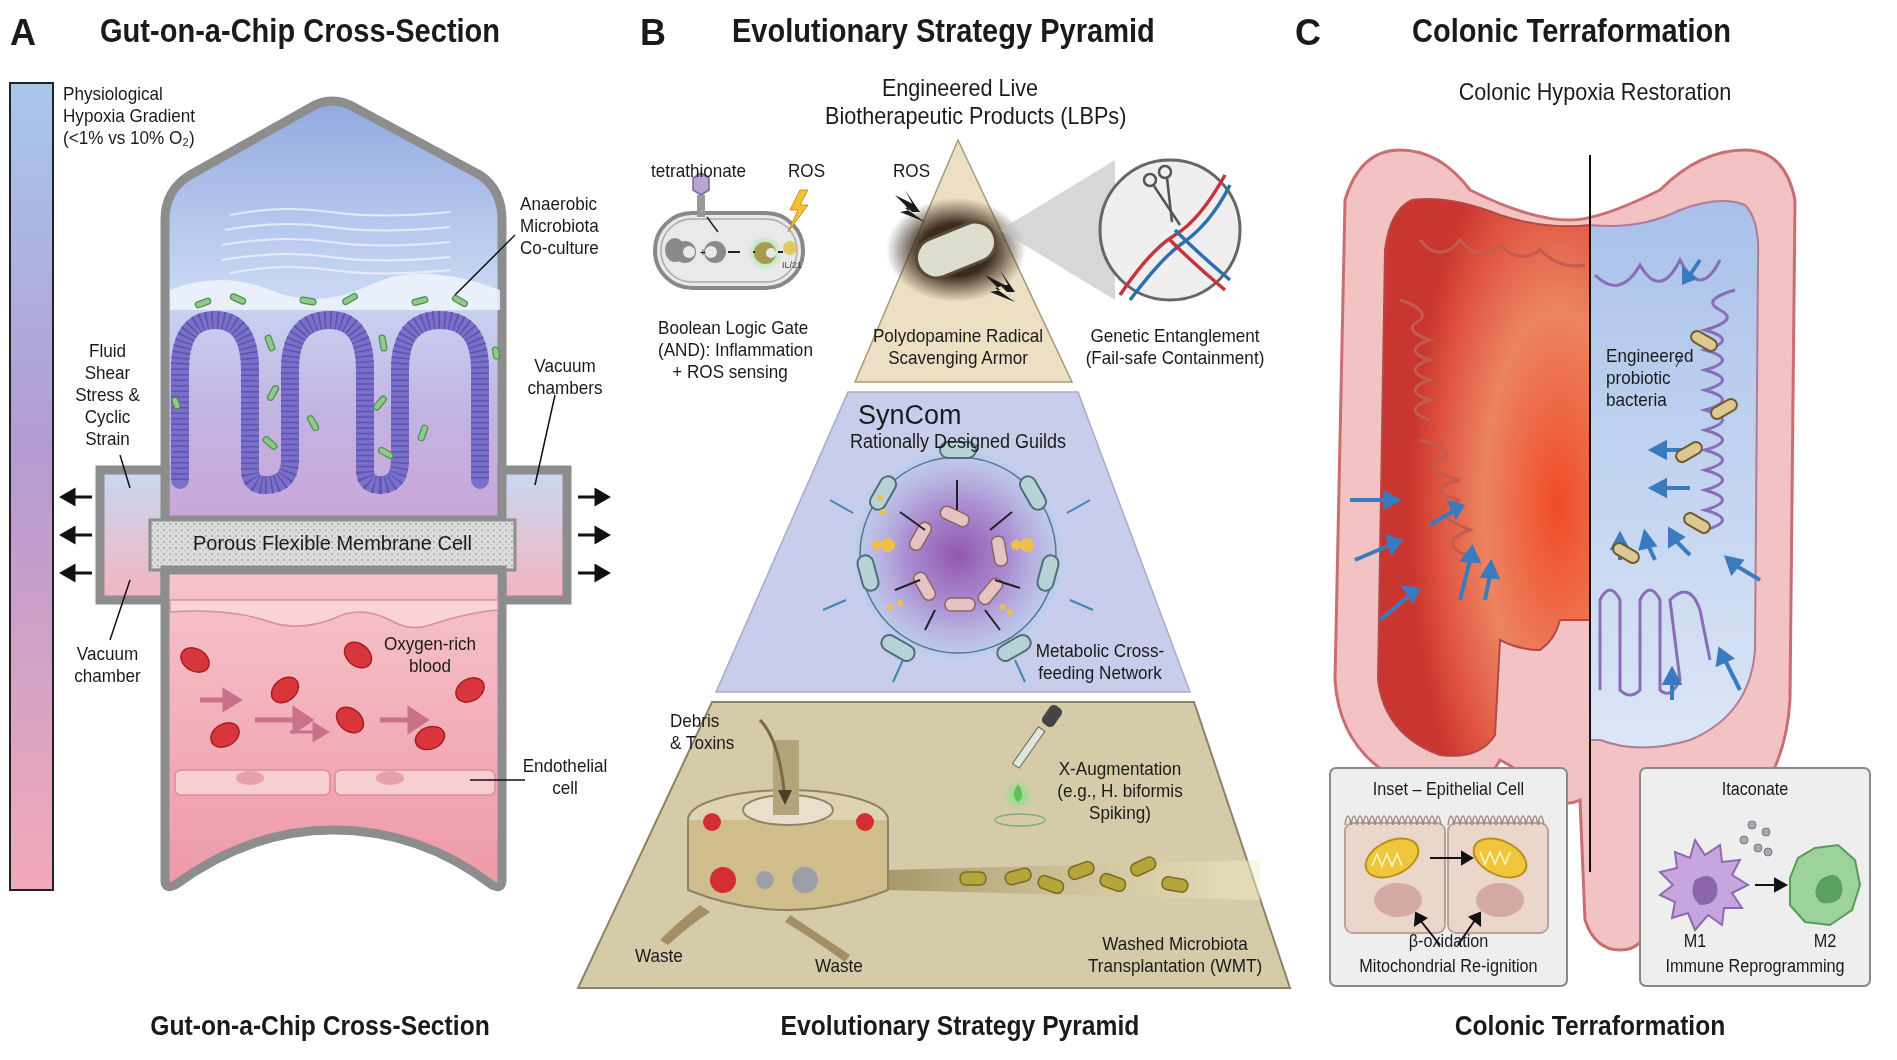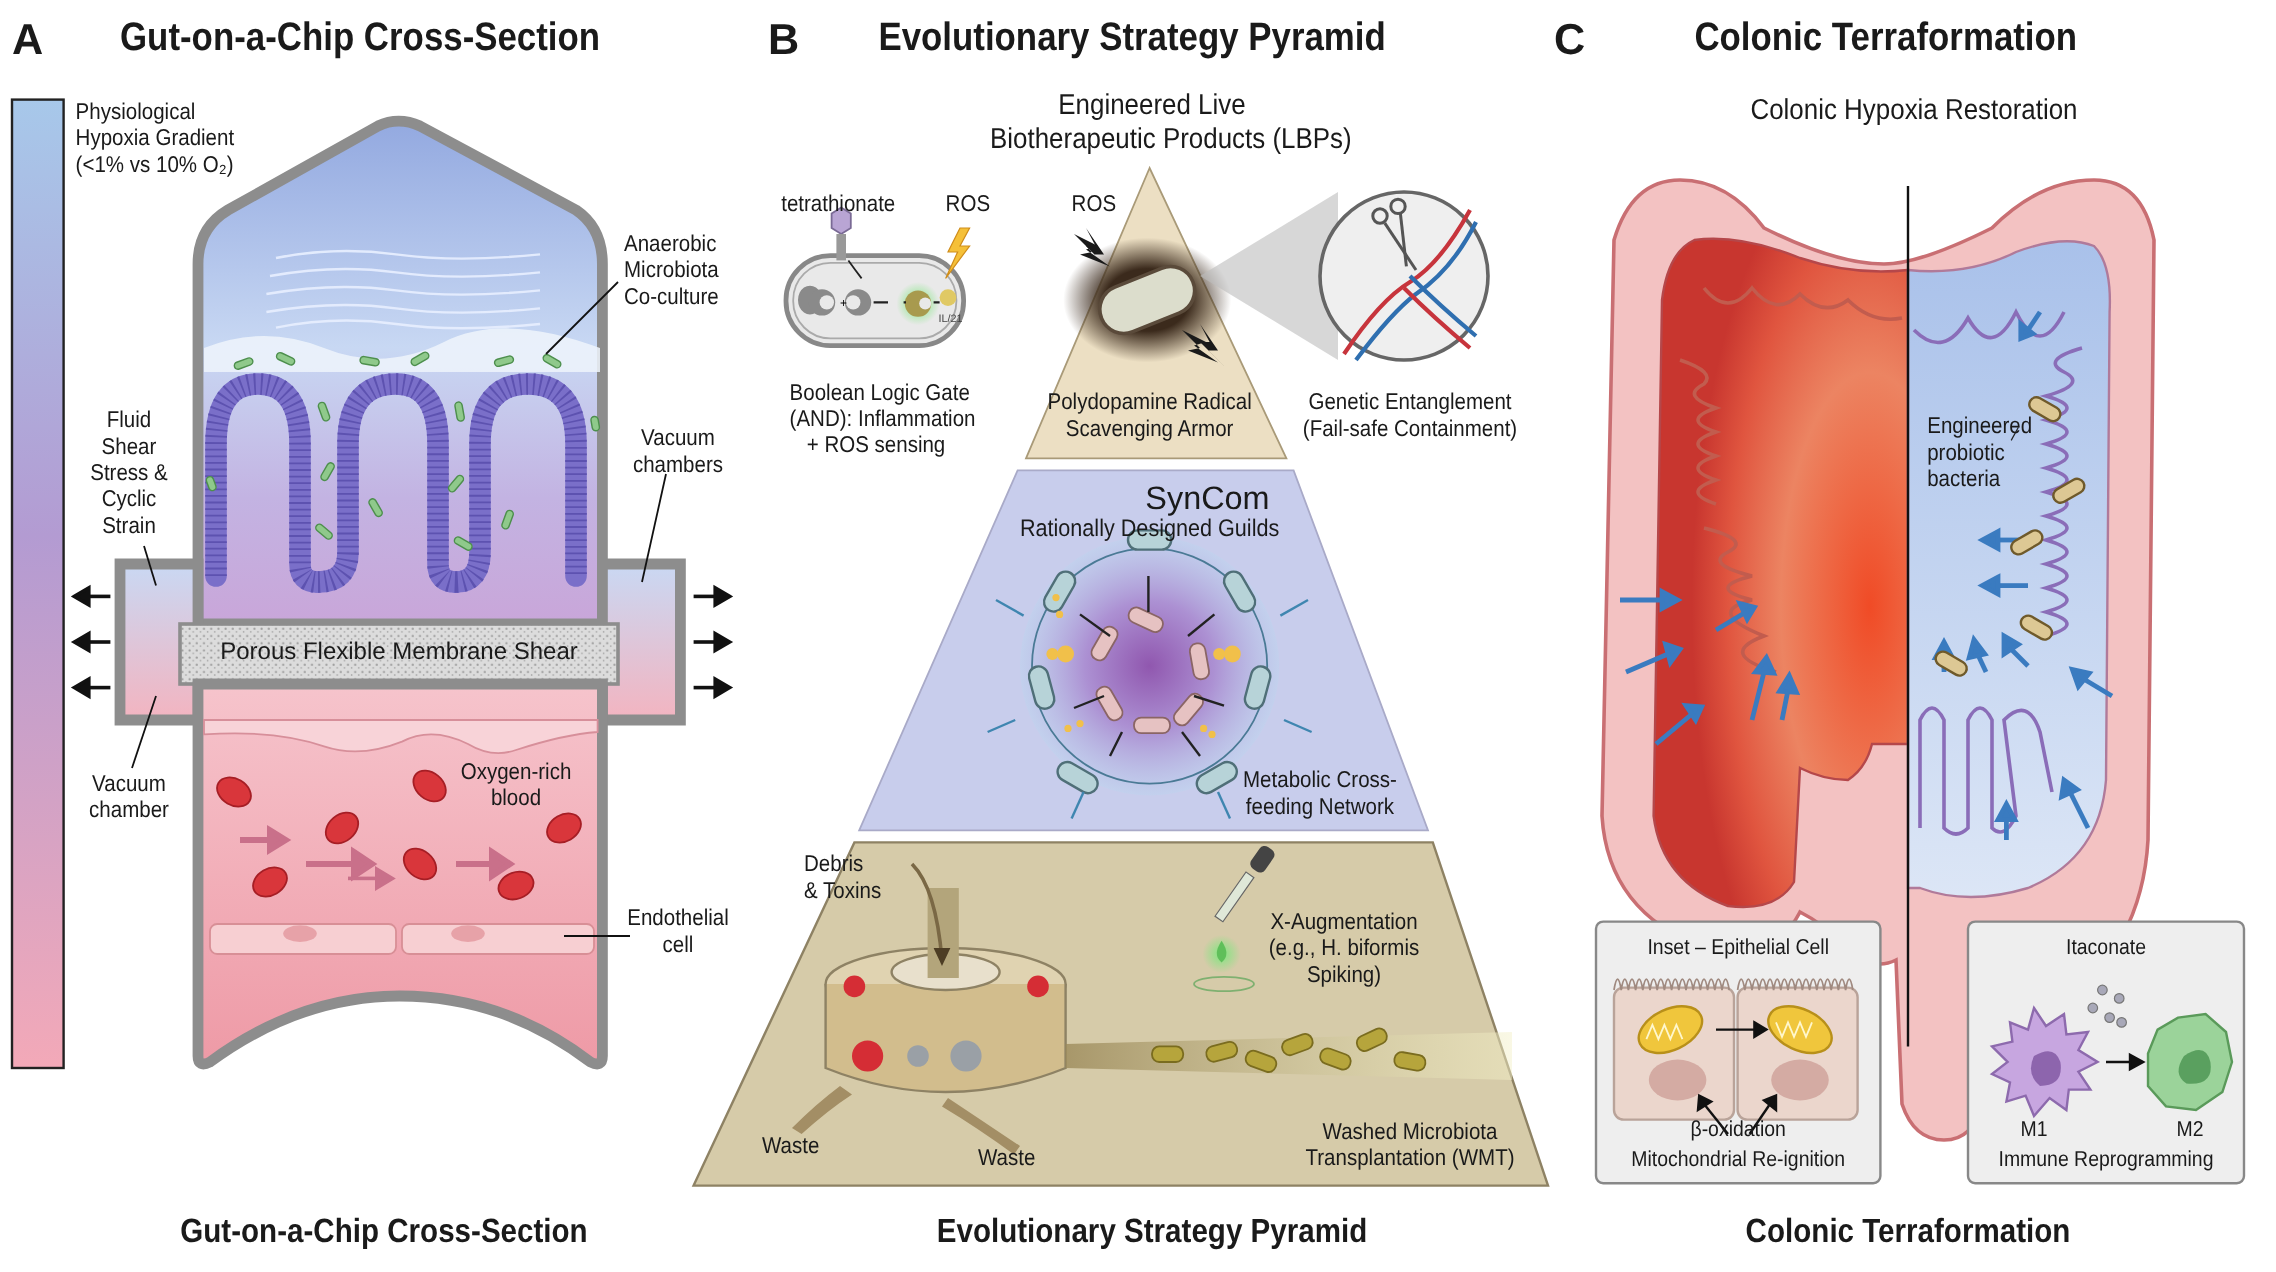--- a/index.html
+++ b/index.html
@@ -169,21 +169,21 @@
     <span>Fluid</span>
     <span>Shear</span>
     <span>Stress &amp;</span>
     <span>Cyclic</span>
     <span>Strain</span>
   </div>
   <div class="abs lbl c multiline" style="left:515px;top:355px;width:100px;">
     <span>Vacuum</span>
     <span>chambers</span>
   </div>
-  <div class="abs" style="left:150px;top:532px;width:365px;text-align:center;font-size:20px;white-space:nowrap;">Porous Flexible Membrane Shear</div>
+  <div class="abs" style="left:150px;top:532px;width:365px;text-align:center;font-size:20px;white-space:nowrap;">Porous Flexible Membrane Cell</div>
   <div class="abs lbl c multiline" style="left:60px;top:643px;width:95px;">
     <span>Vacuum</span>
     <span>chamber</span>
   </div>
   <div class="abs lbl c multiline" style="left:375px;top:633px;width:110px;">
     <span>Oxygen-rich</span>
     <span>blood</span>
   </div>
   <div class="abs lbl c multiline" style="left:515px;top:755px;width:100px;">
     <span>Endothelial</span>
@@ -371,21 +371,21 @@
   </div>
   <div class="abs lbl c multiline" style="left:858px;top:325px;width:200px;">
     <span>Polydopamine Radical</span>
     <span>Scavenging Armor</span>
   </div>
   <div class="abs lbl c multiline" style="left:1075px;top:325px;width:200px;">
     <span>Genetic Entanglement</span>
     <span>(Fail-safe Containment)</span>
   </div>
 
-  <div class="abs" style="left:858px;top:400px;width:200px;text-align:right;font-size:27px;">SynCom</div>
+  <div class="abs" style="left:858px;top:400px;width:200px;text-align:left;font-size:27px;">SynCom</div>
   <div class="abs lbl c" style="left:808px;top:430px;width:300px;font-size:20px;">Rationally Designed Guilds</div>
   <div class="abs lbl c multiline" style="left:1025px;top:640px;width:150px;">
     <span>Metabolic Cross-</span>
     <span>feeding Network</span>
   </div>
 
   <div class="abs lbl multiline" style="left:670px;top:710px;">
     <span>Debris</span>
     <span>&amp; Toxins</span>
   </div>

